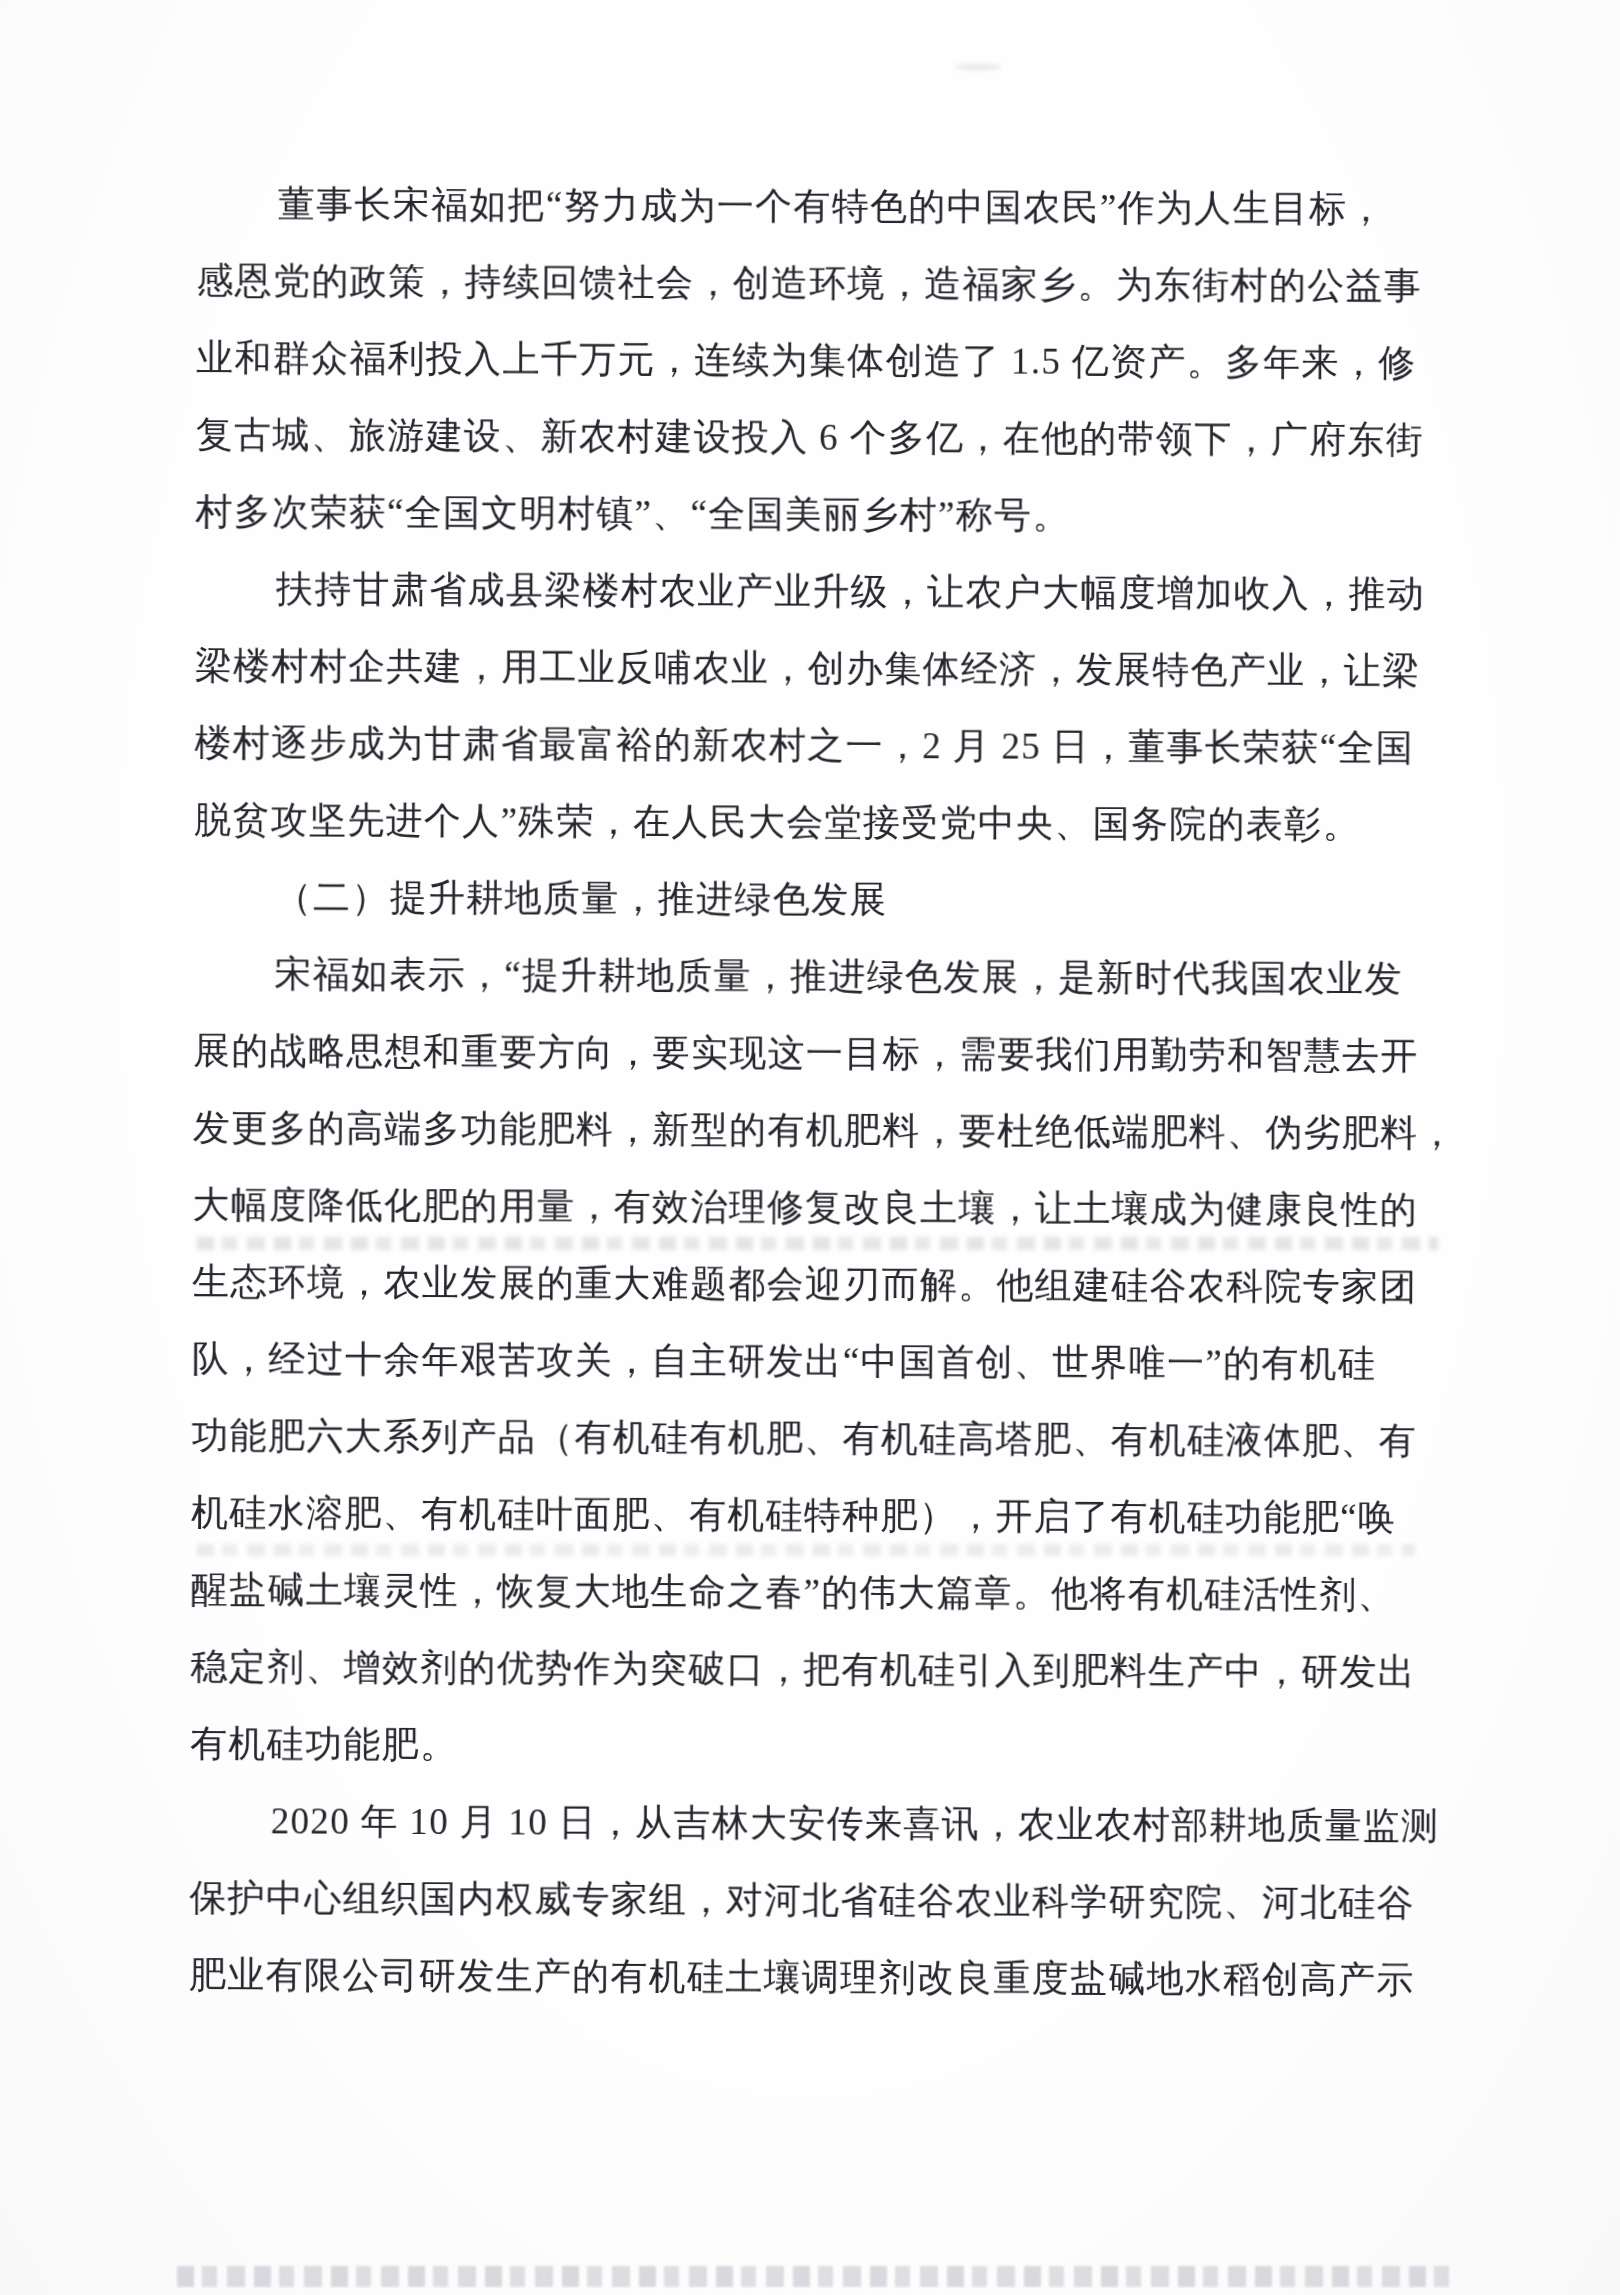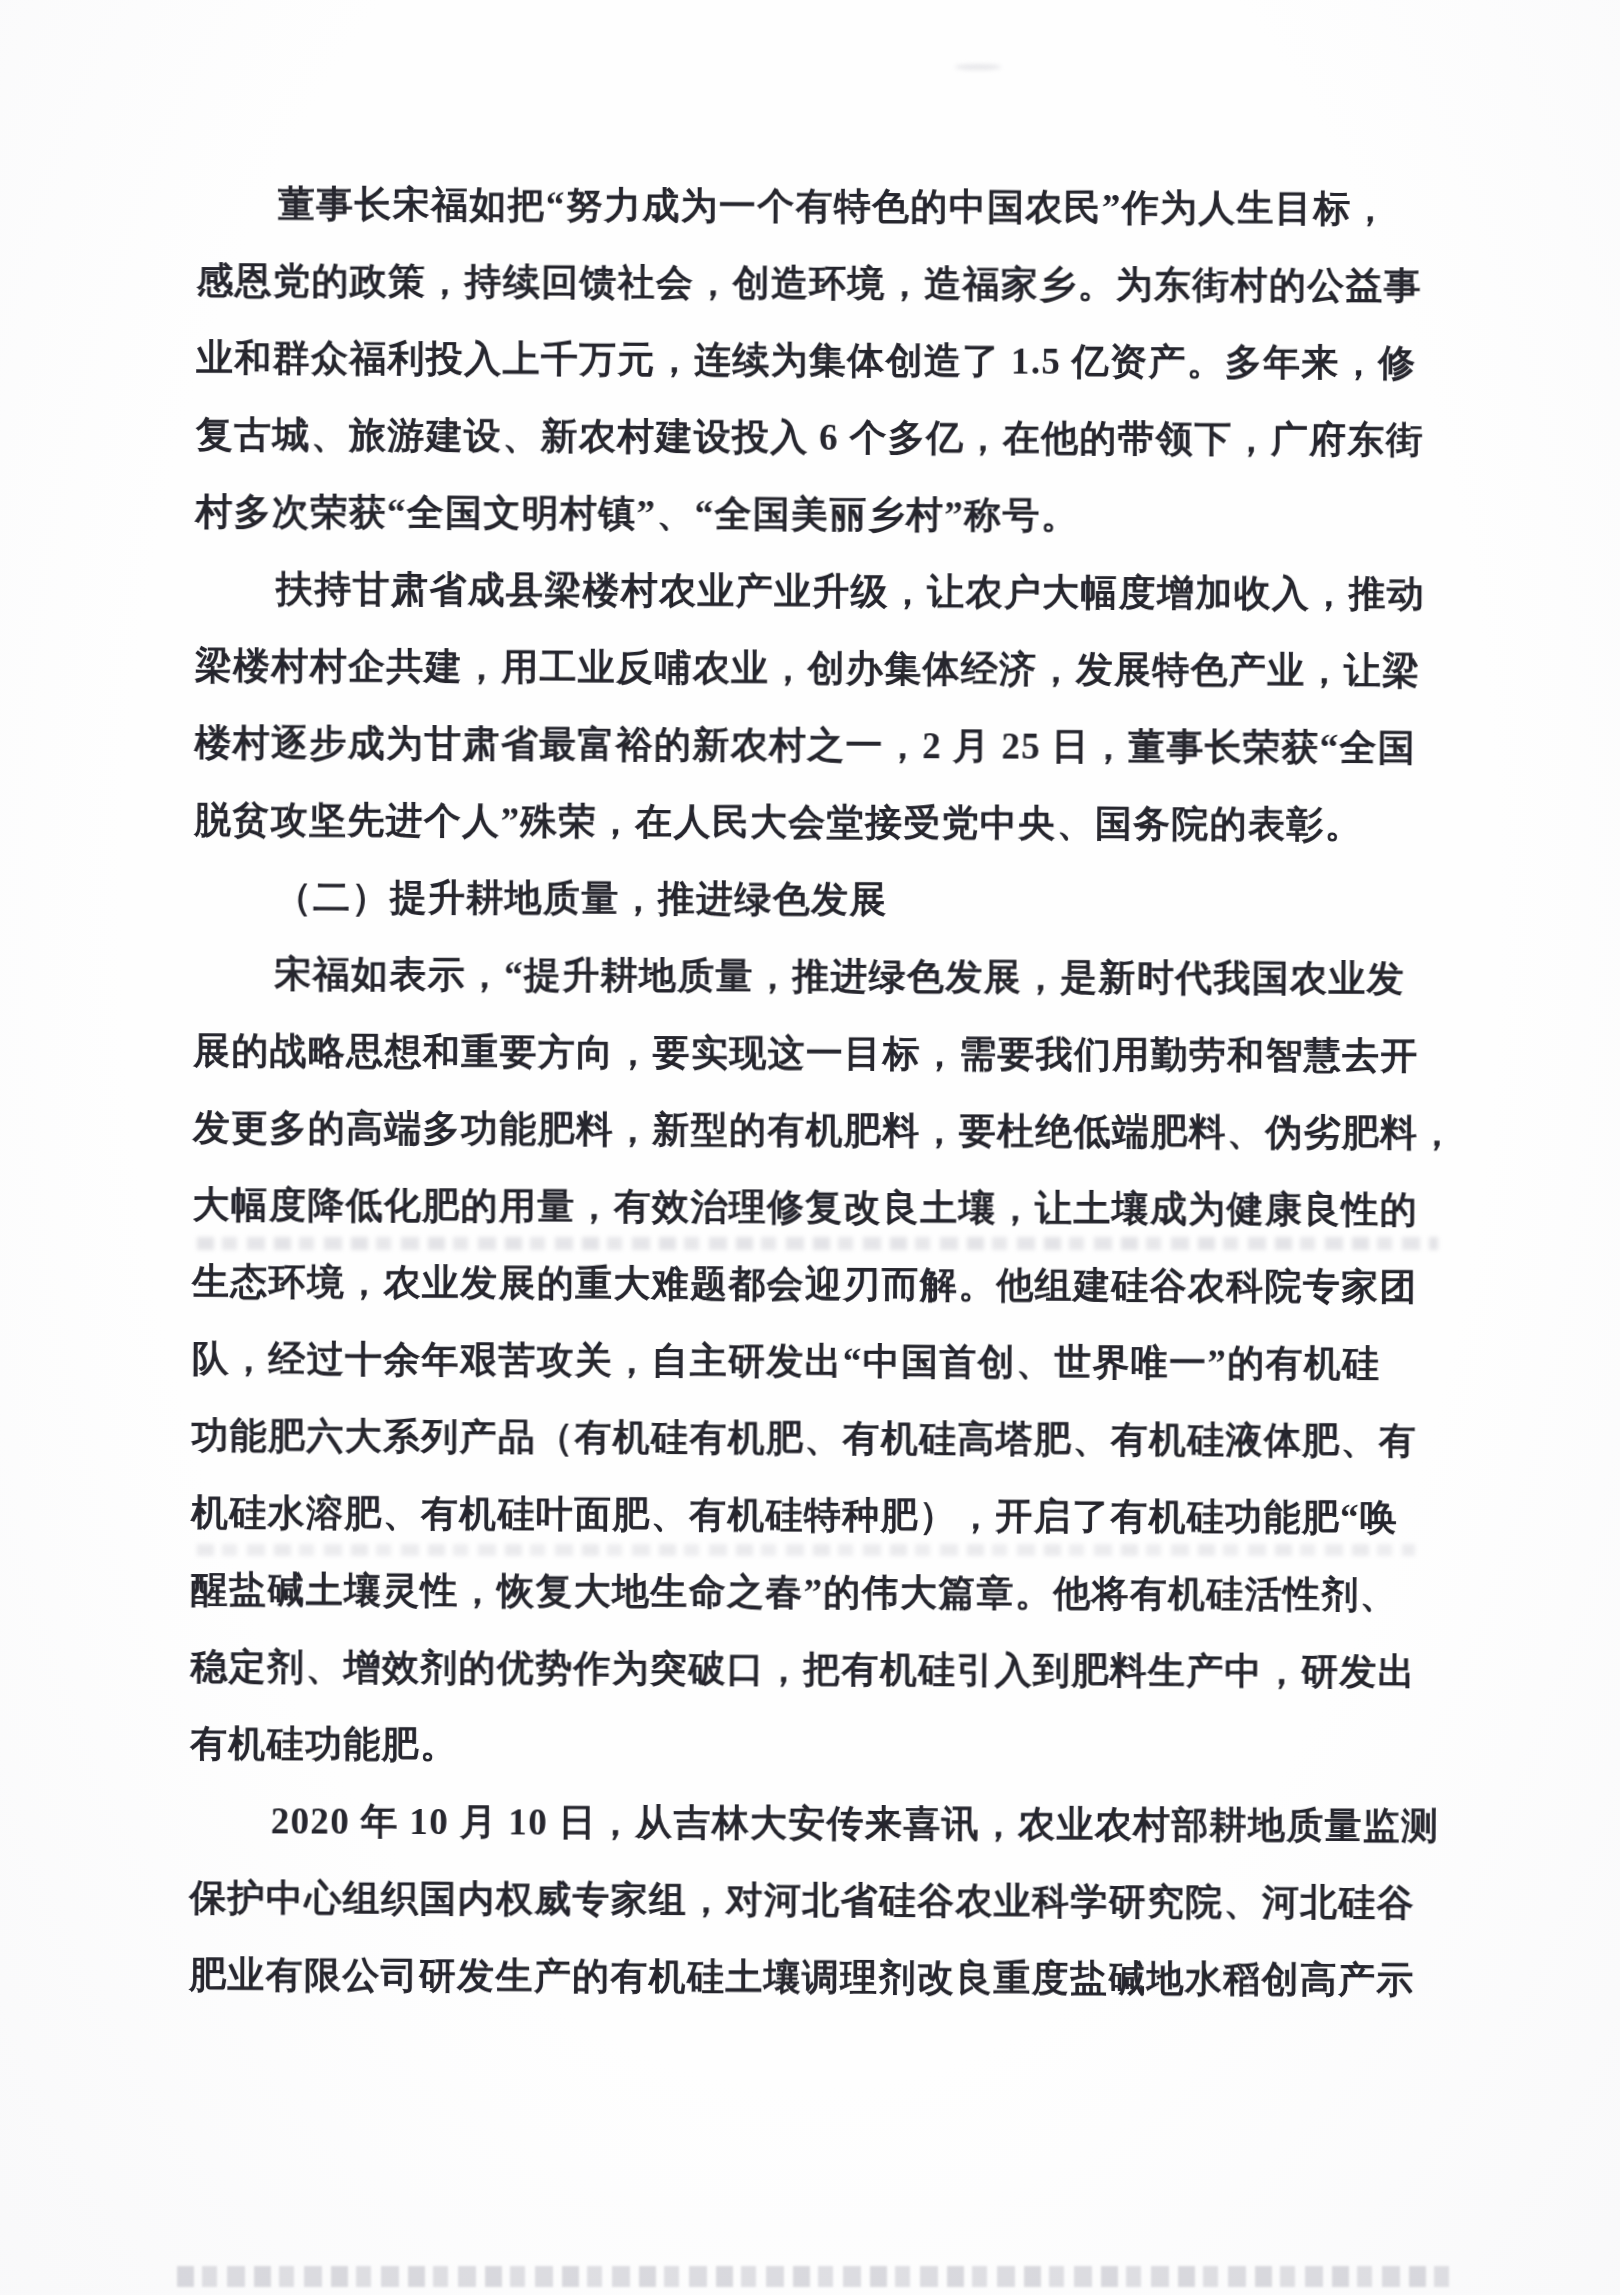--- a/index.html
+++ b/index.html
@@ -13,21 +13,20 @@
   }
 
   .sheet {
     position: absolute;
     left: 0; top: 0;
     width: 1621px;
     height: 2295px;
     background:
       radial-gradient(ellipse at 50% 40%, rgba(255,255,255,0) 60%, rgba(245,245,247,0.6) 100%),
       #fefefe;
-    font-weight: bold;
   }
 
   
   .doc {
     position: absolute;
     left: 197px;
     top: 165px;
     width: 1233px;
     color: #26262e;
     font-size: 37px;

